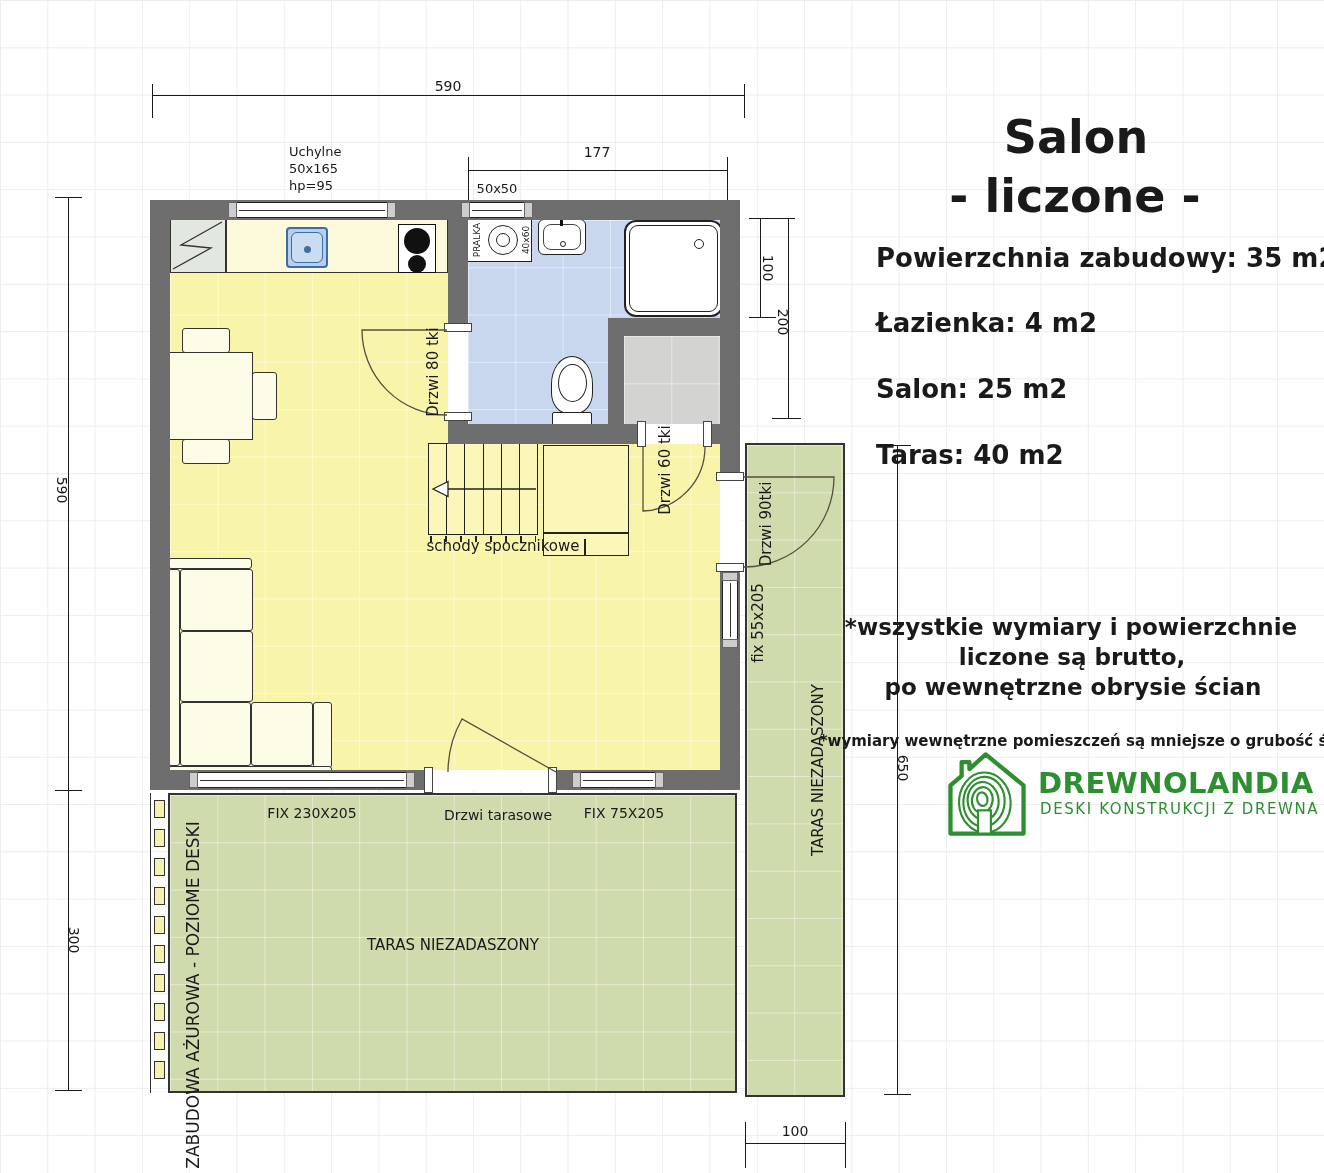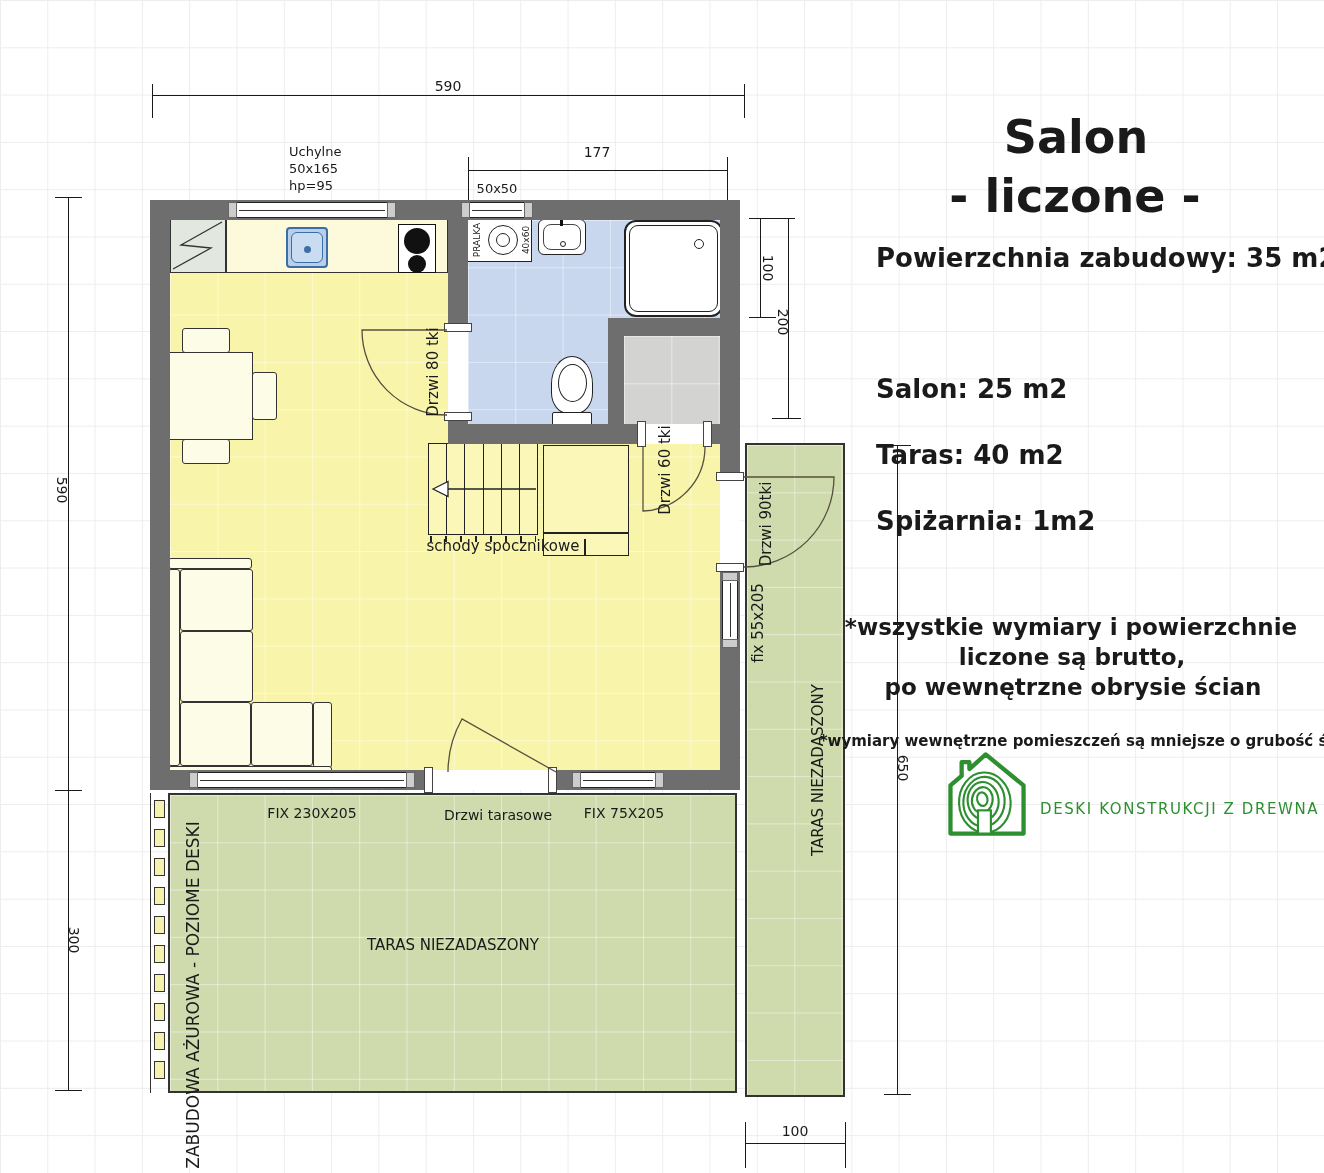--- a/index.html
+++ b/index.html
@@ -294,23 +294,23 @@
     </div>
 
   <div class="htext panel-title" style="left:1076px;top:137px;">
       <span>Salon</span>
     </div>
   <div class="htext panel-title" style="left:1075px;top:196px;">
       <span>- liczone -</span>
     </div>
 
   <div class="area-line" style="left:876px;top:243px;">Powierzchnia zabudowy: 35 m2</div>
+  <div class="area-line" style="left:876px;top:308px;">Łazienka: 4 m2</div>
   <div class="area-line" style="left:876px;top:374px;">Salon: 25 m2</div>
   <div class="area-line" style="left:876px;top:440px;">Taras: 40 m2</div>
-  <div class="area-line" style="left:876px;top:506px;">Spiżarnia: 1m2</div>
 
   <div class="htext note1" style="left:1071px;top:627px;">
       <span>*wszystkie wymiary i powierzchnie</span>
     </div>
   <div class="htext note1" style="left:1072px;top:657px;">
       <span>liczone są brutto,</span>
     </div>
   <div class="htext note1" style="left:1073px;top:687px;">
       <span>po wewnętrzne obrysie ścian</span>
     </div>
@@ -322,15 +322,16 @@
     <g stroke="#2e8f31" fill="none">
       <ellipse cx="48" cy="56" rx="6" ry="8" stroke-width="2.5" transform="rotate(-12 48 56)"></ellipse>
       <ellipse cx="48" cy="57" rx="12" ry="15" stroke-width="2.5" transform="rotate(8 48 57)"></ellipse>
       <ellipse cx="49" cy="58" rx="18" ry="22" stroke-width="2.5" transform="rotate(-6 49 58)"></ellipse>
       <ellipse cx="50" cy="59" rx="24" ry="29" stroke-width="2.5" transform="rotate(4 50 59)"></ellipse>
       <ellipse cx="51" cy="60" rx="30" ry="35" stroke-width="2.5" transform="rotate(-3 51 60)"></ellipse>
       <path d="M52 4 L96 40 L96 96 L11 96 L11 40 L24 29 L24 13 L33 13 L33 21 Z" stroke-width="5" stroke-linejoin="round"></path>
     </g>
     <rect x="43" y="69" width="15" height="27" fill="#ffffff" stroke="#2e8f31" stroke-width="2.5"></rect>
   </svg>
+  <div class="logo-name" style="left:1038px;top:766px;">DREWNOLANDIA</div>
   <div class="logo-tag" style="left:1040px;top:800px;">DESKI KONSTRUKCJI Z DREWNA</div>
 
 </div>
 
 </body></html>

